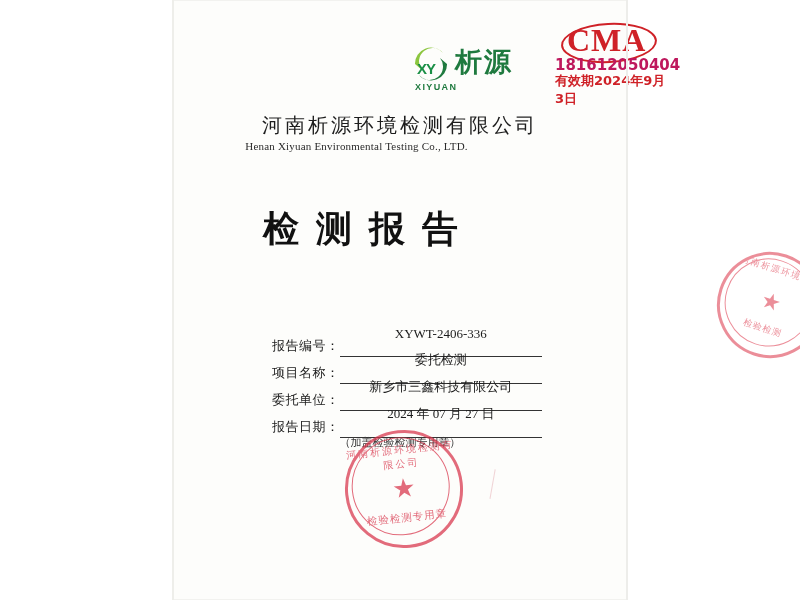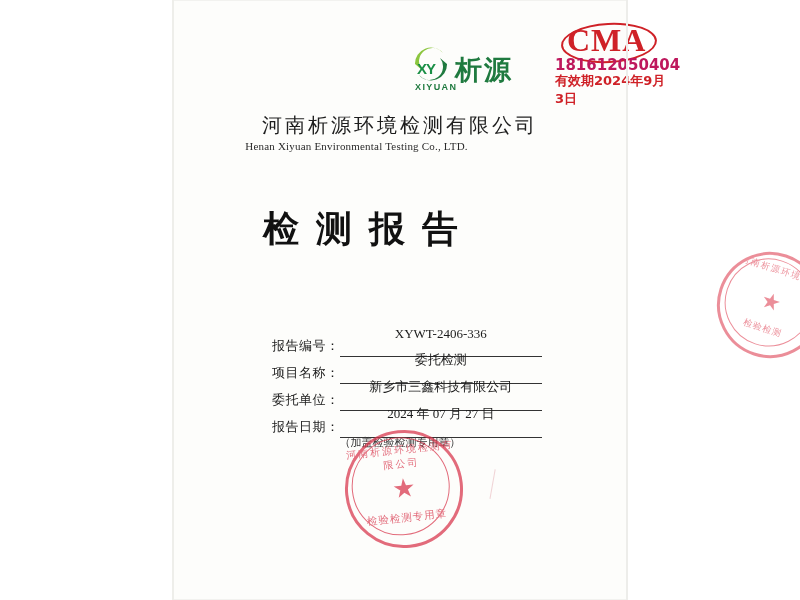--- a/index.html
+++ b/index.html
@@ -75,21 +75,21 @@
     top: 18px;
     font-size: 15px;
     font-weight: bold;
     color: #1a8f46;
     letter-spacing: -1px;
     font-family: "Liberation Sans", sans-serif;
   }
   .logo-cn {
     position: absolute;
     left: 46px;
-    top: 10px;
+    top: 2px;
     font-size: 27px;
     font-weight: bold;
     color: #1f7a3f;
     letter-spacing: 2px;
     font-family: "DejaVu Sans", sans-serif;
   }
   .logo-pinyin {
     position: absolute;
     left: 6px;
     top: 40px;

